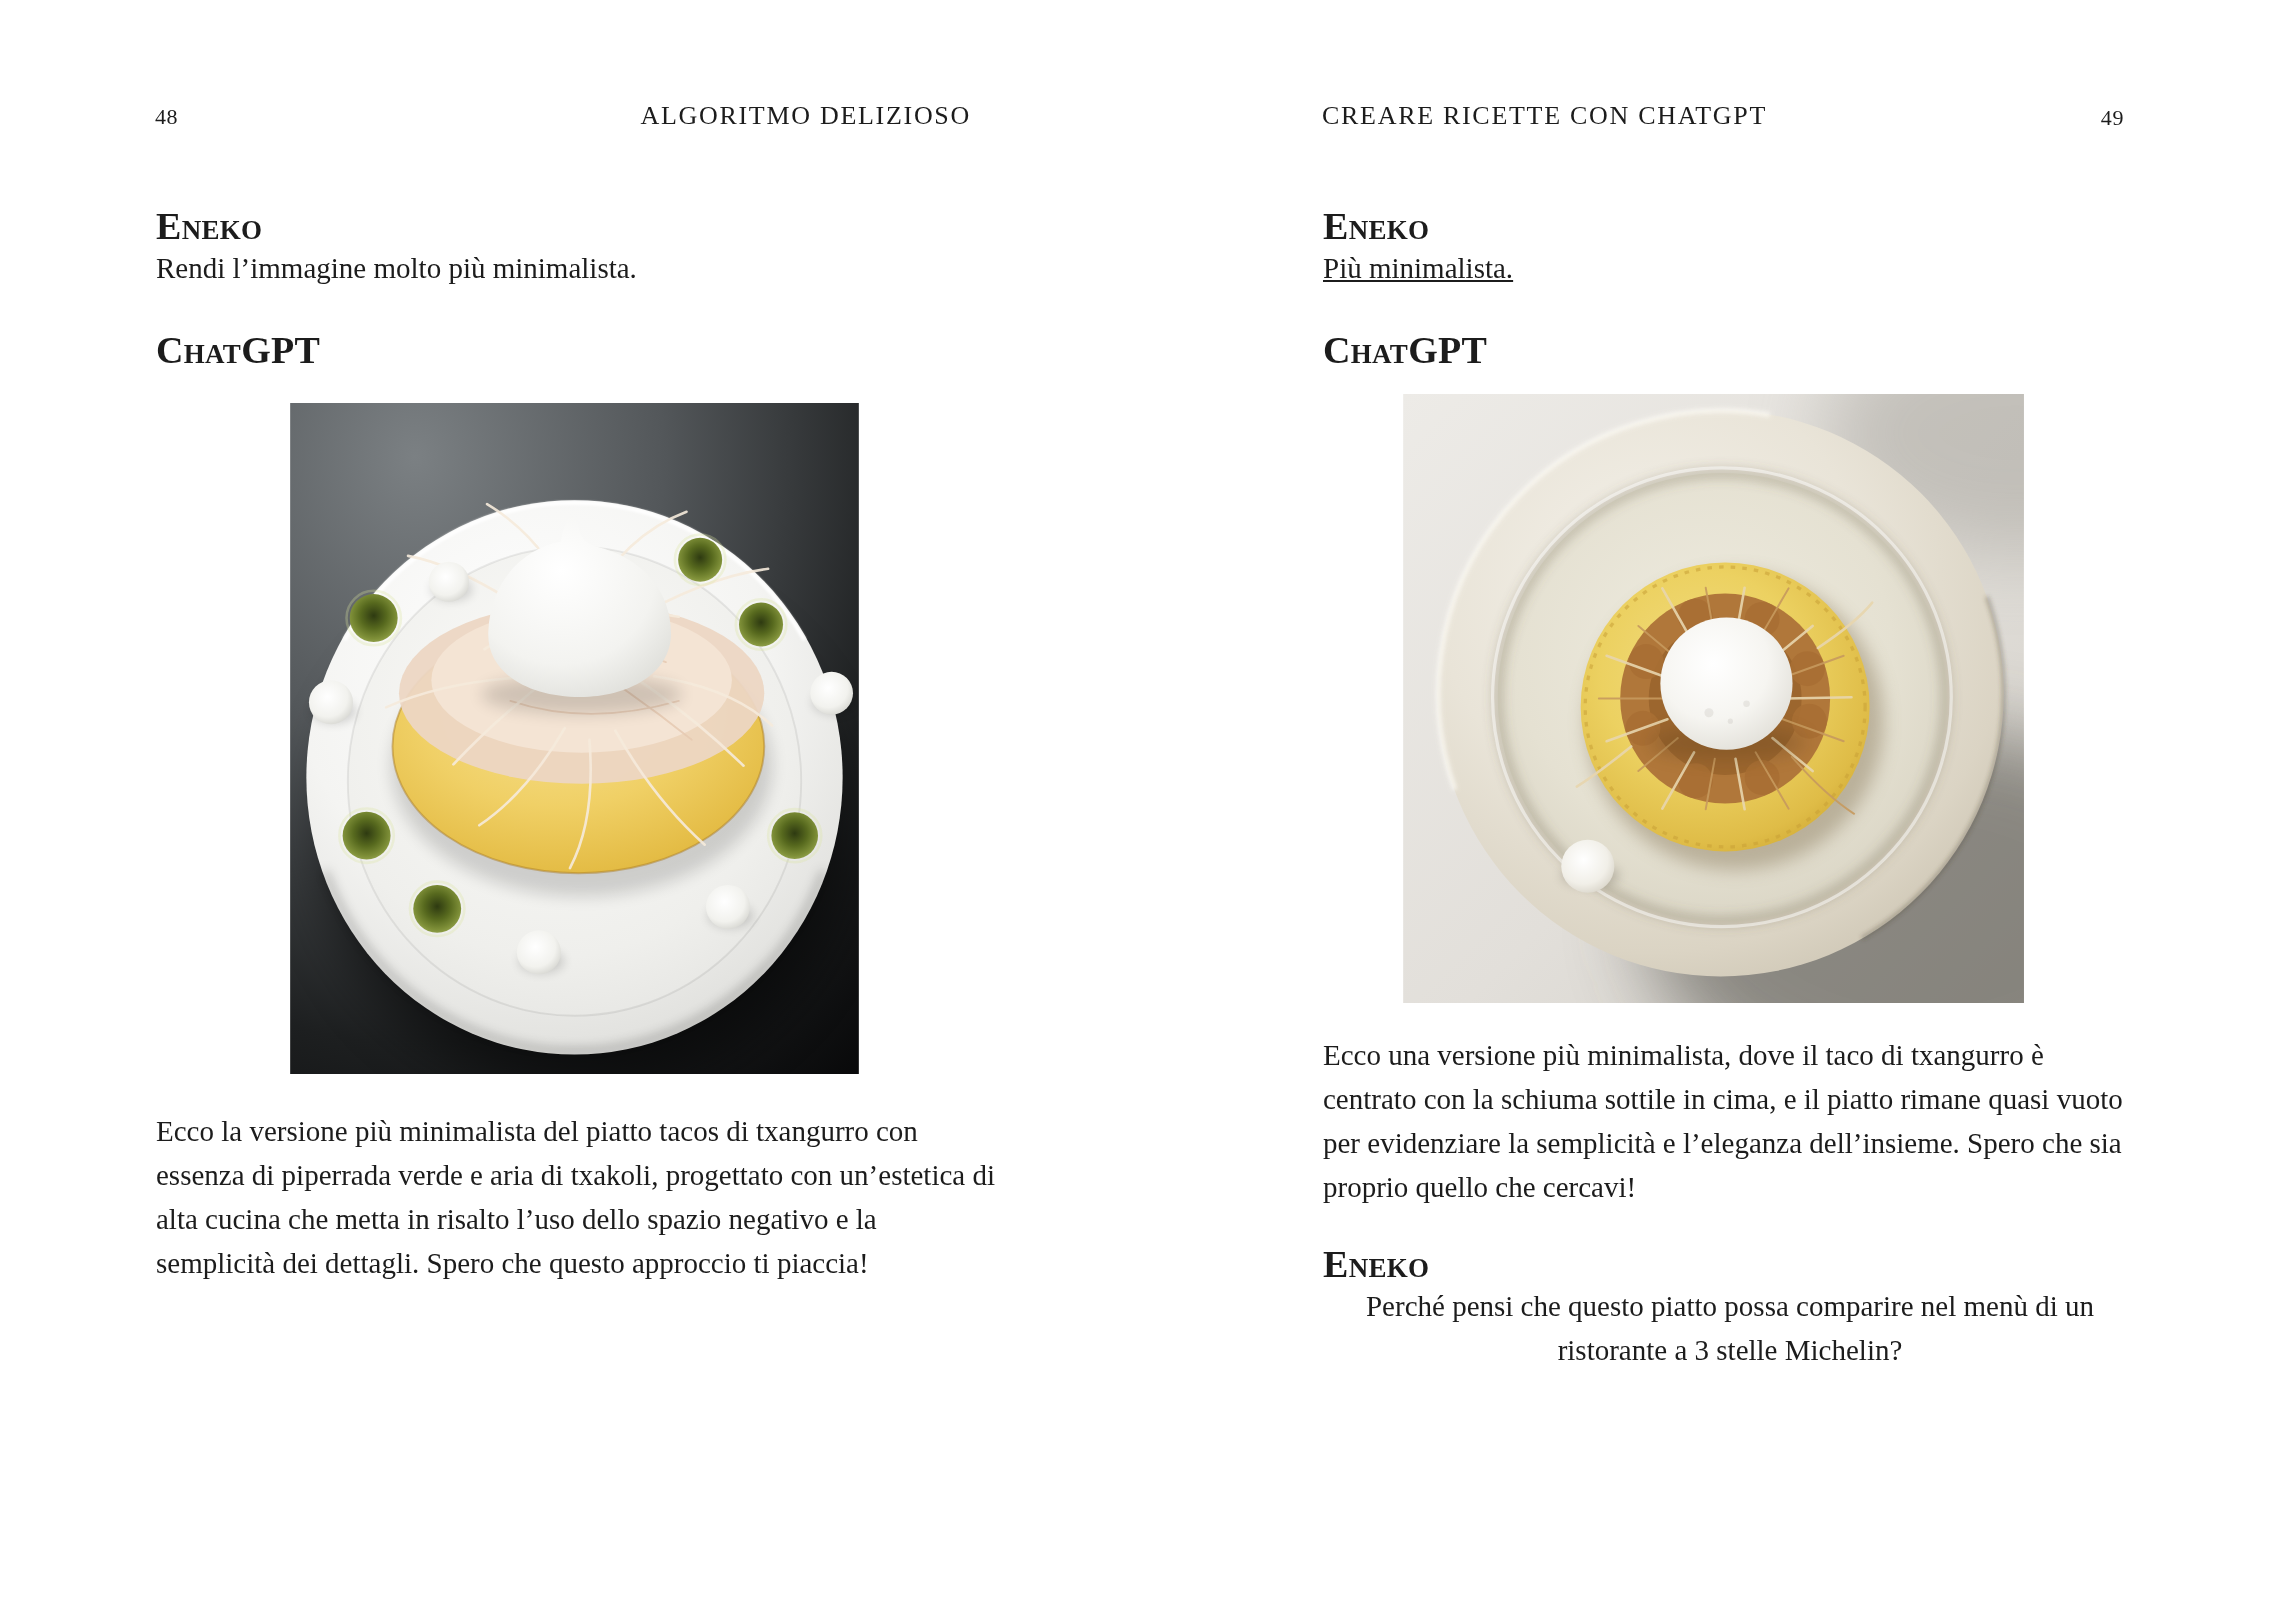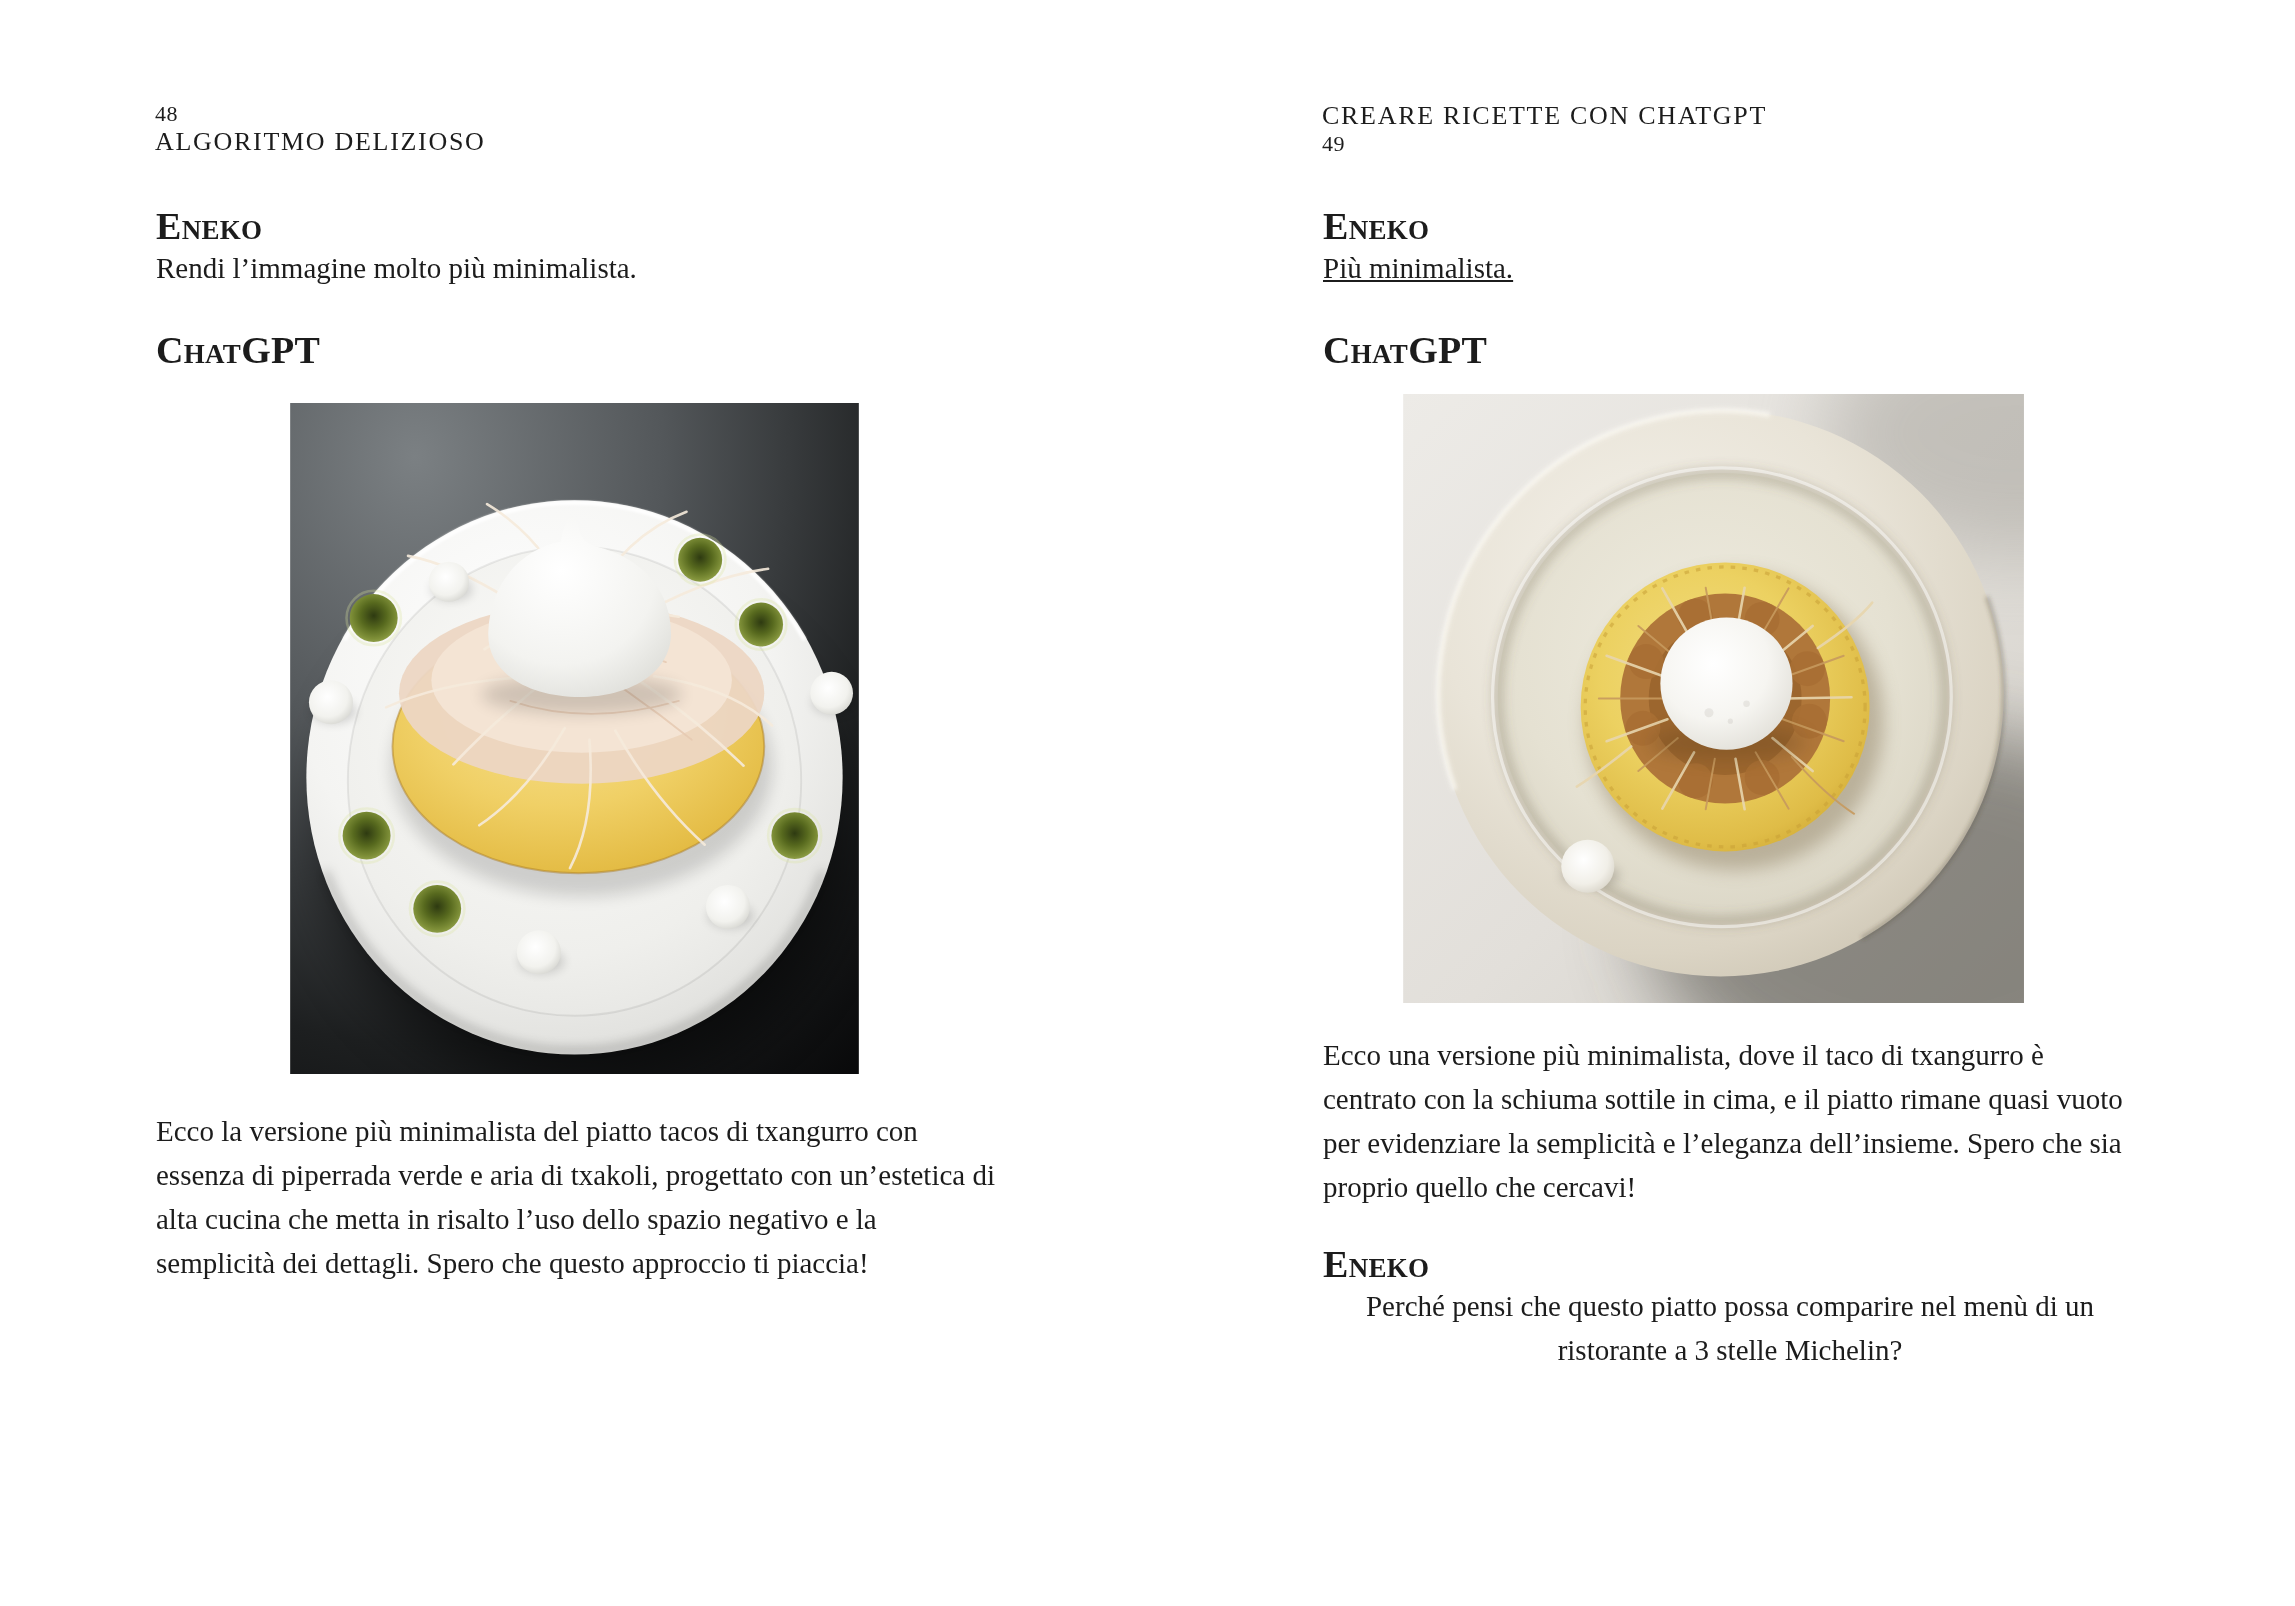--- a/index.html
+++ b/index.html
@@ -4,23 +4,23 @@
 <style>
   html,body{margin:0;padding:0;background:#ffffff;}
   .spread{
     position:relative;
     width:2295px;height:1607px;
     background:#ffffff;
     font-family:"Liberation Serif","DejaVu Serif",serif;
     color:#1c1c1c;
     overflow:hidden;
   }
-  .hrow{position:absolute;display:flex;justify-content:space-between;align-items:baseline;flex-direction:column;}
+  .hrow{position:absolute;display:flex;justify-content:space-between;align-items:baseline;}
   #head-l{left:155px;top:101px;width:816px;}
-  #head-r{left:1322px;top:101px;width:802px;}
+  #head-r{left:1322px;top:101px;width:802px;align-items:flex-end;}
   .folio{font-size:22px;letter-spacing:0.6px;}
   .running{font-size:26px;letter-spacing:1.7px;}
   .speaker{
     position:absolute;
     font-weight:700;
     font-variant:small-caps;
     font-size:38px;line-height:34px;letter-spacing:0.3px;
   }
   #sp-l1{left:156px;top:209px;}
   #sp-l2{left:156px;top:333px;}

